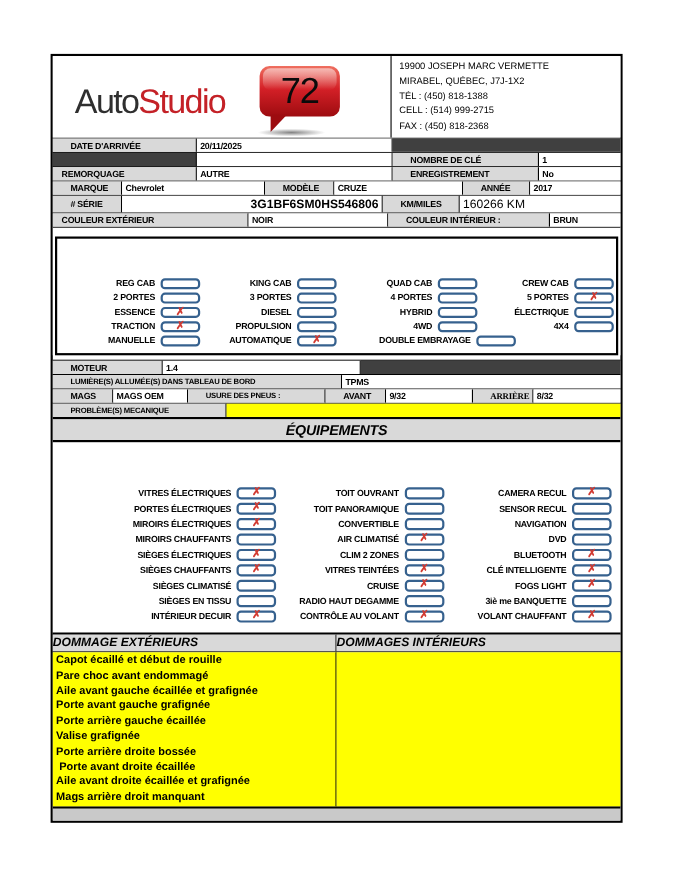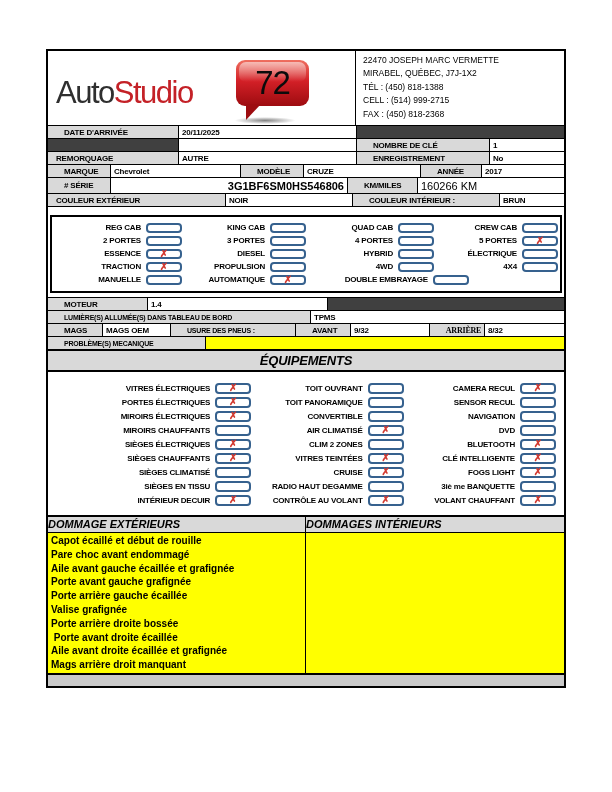--- a/index.html
+++ b/index.html
@@ -13,38 +13,38 @@
        white-space:nowrap; overflow:hidden; display:flex; align-items:center; min-height:12px; }
   .c:last-child { border-right:none; }
   .lbl  { background:#D9D9D9;padding-left:16px; }
   .val  { background:#fff; }
   .dark { background:#404040; }
   .yellow { background:#FFFF00; }
 
   
   .hdr { display:flex; height:74px; }
   .logo-cell { width:308px; border-right:1.5px solid #000; position:relative; background:#fff; }
-  .logo-text { position:absolute; left:8px; top:24px; font-size:31px; letter-spacing:-1.5px; }
+  .logo-text { position:absolute; left:20px; top:24px; font-size:31px; letter-spacing:-1.5px; }
   .logo-auto { color:#2F2F2F; }
   .logo-studio { color:#C42127; }
   .badge { position:absolute; left:188px; top:9px; width:73px; height:46px; border-radius:9px;
            background:linear-gradient(180deg,#ef6f60 0%, #d42027 45%, #9d0c10 100%);
            display:flex; align-items:center; justify-content:center; }
   .badge::before { content:""; position:absolute; left:3px; top:2px; right:3px; height:20px;
            border-radius:7px; background:linear-gradient(180deg, rgba(255,255,255,.55), rgba(255,255,255,0)); }
   .badge-num { position:relative; font-size:33px; color:#0b0b0b; letter-spacing:-1px; }
   .badge-tail { position:absolute; left:198px; top:53px; width:0; height:0;
            border-top:16px solid #9d0c10; border-right:15px solid transparent; }
   .badge-shadow { position:absolute; left:186px; top:66px; width:62px; height:7px; border-radius:50%;
            background:radial-gradient(ellipse at center, rgba(90,90,90,.75), rgba(120,120,120,0) 70%); }
   .addr { flex:1; padding:3px 7px; font-size:8.5px; font-weight:400; line-height:13.4px; background:#fff; }
 
   
   .cfg-box { margin:8px 2px 4px 2px; border:2px solid #000; padding:4px 2px 5px 2px; display:flex; }
-  .cfg-col { display:flex; flex-direction:column; }
+  .cfg-col { display:flex; flex-direction:column;margin-top:30px; }
   .ck-row { display:flex; align-items:center; justify-content:flex-end; height:13px; }
   .ck-label { font-size:8px; font-weight:bold; letter-spacing:-0.2px; white-space:nowrap; text-align:right; }
   .ckbox { width:36px; height:10px; min-width:36px; border:2px solid #36618E; border-radius:4px;
            background:#fff; margin-left:5px; display:flex; align-items:center; justify-content:center; }
   .xmark { color:#D23B32; font-size:10px; font-weight:bold; line-height:6px; }
   .ck-row.offset { margin-right:-35px; }
 
   .eq-box { border-top:2px solid #000; display:flex; padding:9px 8px 8px 2px; background:#fff; }
   .eq-box .ck-row { height:14px; }
   .eq-box .ckbox { height:11px; }
@@ -79,21 +79,21 @@
         <div class="logo-text">
           <span class="logo-auto">Auto</span><span class="logo-studio">Studio</span>
         </div>
         <div class="badge">
           <span class="badge-num">72</span>
         </div>
         <div class="badge-tail"></div>
         <div class="badge-shadow"></div>
       </div>
       <div class="addr">
-        <div>22470 JOSEPH MARC VERMETTE</div>
+        <div>19900 JOSEPH MARC VERMETTE</div>
         <div>MIRABEL, QUÉBEC, J7J-1X2</div>
         <div>TÉL : (450) 818-1388</div>
         <div>CELL : (514) 999-2715</div>
         <div>FAX : (450) 818-2368</div>
       </div>
     </div>
 
     <div class="row">
       <div class="c lbl" style="width:131px">DATE D'ARRIVÉE</div>
       <div class="c val" style="width:178px">20/11/2025</div>

